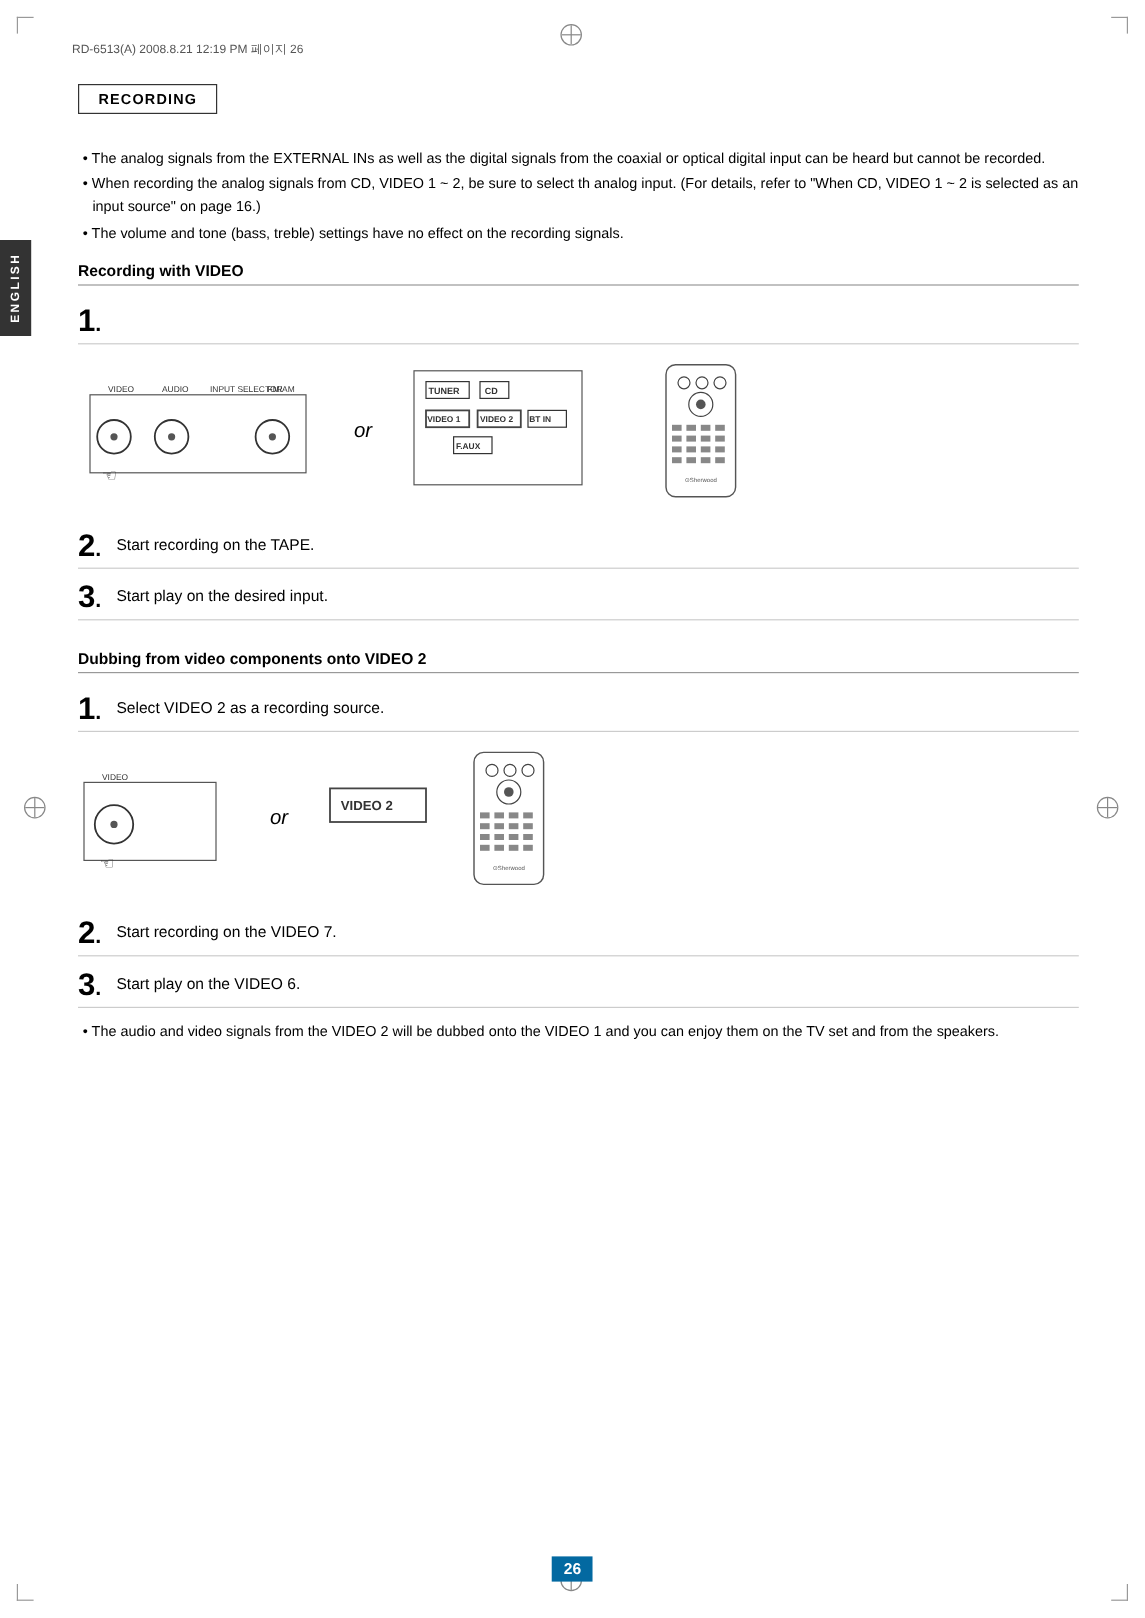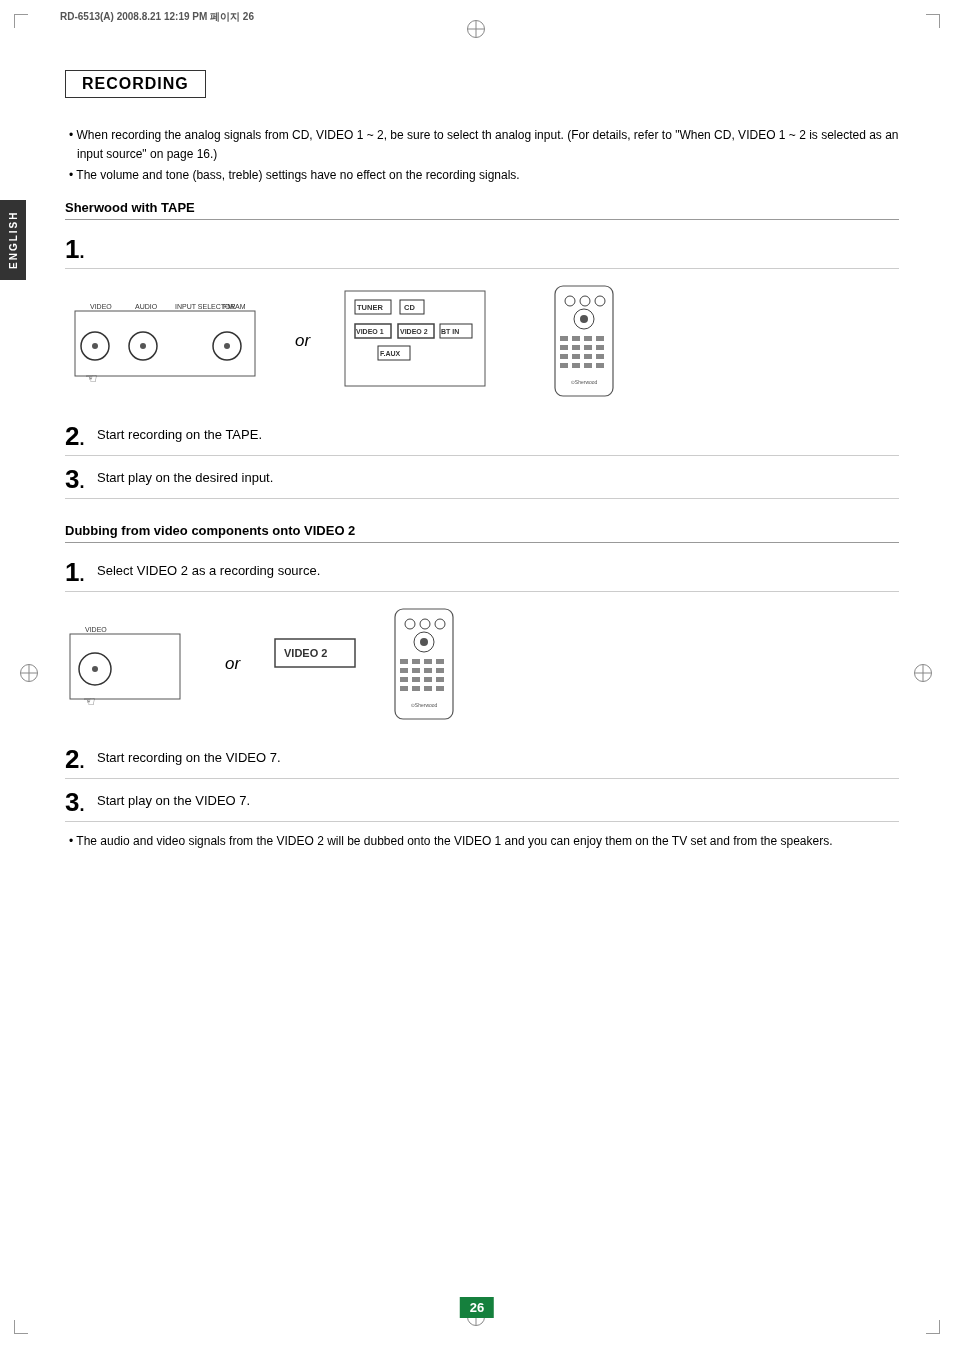--- a/index.html
+++ b/index.html
@@ -16,25 +16,24 @@
     .page-container {
       width: 954px;
       min-height: 1348px;
       position: relative;
       padding: 20px 0;
     }
 
     
     .page-header {
       position: absolute;
-      top: 10px;
+      top: 34px;
       left: 60px;
       font-size: 10px;
       color: #555;
-      font-weight: bold;
     }
 
     
     .corner-mark {
       position: absolute;
       width: 14px;
       height: 14px;
       border: 1px solid #999;
     }
     .corner-tl { top: 14px; left: 14px; border-right: none; border-bottom: none; }
@@ -183,21 +182,21 @@
       font-style: italic;
       margin: 0 10px;
     }
 
     
     .page-number {
       position: absolute;
       bottom: 30px;
       left: 50%;
       transform: translateX(-50%);
-      background: #15803d;
+      background: #0369a1;
       color: #fff;
       font-size: 13px;
       font-weight: bold;
       padding: 3px 10px;
       min-width: 34px;
       text-align: center;
     }
 
     .diagram-wrapper {
       margin: 10px 0 16px 0;
@@ -241,31 +240,32 @@
   </div>
 
   <div class="page-header">RD-6513(A)  2008.8.21  12:19 PM  페이지 26</div>
 
   <div class="sidebar-english">ENGLISH</div>
 
   <div class="main-content">
 
     <div style="margin-bottom: 14px;">
       <div class="section-header-box">
-        <span style="font-weight:bold; font-size:16px; letter-spacing:1px;">RECORDING</span>
+        <span style="font-weight:bold; font-size:12px; letter-spacing:1px;">RECORDING</span>
       </div>
     </div>
 
     <div class="notes">
+      <p>The analog signals from the EXTERNAL INs as well as the digital signals from the coaxial or optical digital input can be heard but cannot be recorded.</p>
       <p>When recording the analog signals from CD, VIDEO 1 ~ 2, be sure to select th analog input. (For details, refer to "When CD, VIDEO 1 ~ 2 is selected as an input source" on page 16.)</p>
       <p>The volume and tone (bass, treble) settings have no effect on the recording signals.</p>
     </div>
 
     <div style="margin-bottom: 6px;">
-      <div class="sub-section-title">Sherwood with TAPE</div>
+      <div class="sub-section-title">Recording with VIDEO</div>
 
       <div class="step-row">
         <span class="step-number">1<span class="step-number-period">.</span></span>
       </div>
 
       <div class="diagram-wrapper">
         <div class="diagram-area">
 
           <svg width="200" height="100">
 
@@ -416,21 +416,21 @@
         </div>
       </div>
 
       <div class="step-row">
         <span class="step-number">2<span class="step-number-period">.</span></span>
         <span class="step-text">Start recording on the VIDEO 7.</span>
       </div>
 
       <div class="step-row">
         <span class="step-number">3<span class="step-number-period">.</span></span>
-        <span class="step-text">Start play on the VIDEO 7.</span>
+        <span class="step-text">Start play on the VIDEO 6.</span>
       </div>
 
       <div class="note-bottom">
         <p>The audio and video signals from the VIDEO 2 will be dubbed onto the VIDEO 1 and you can enjoy them on the TV set and from the speakers.</p>
       </div>
     </div>
 
   </div>
 
   <div class="page-number">26</div>

